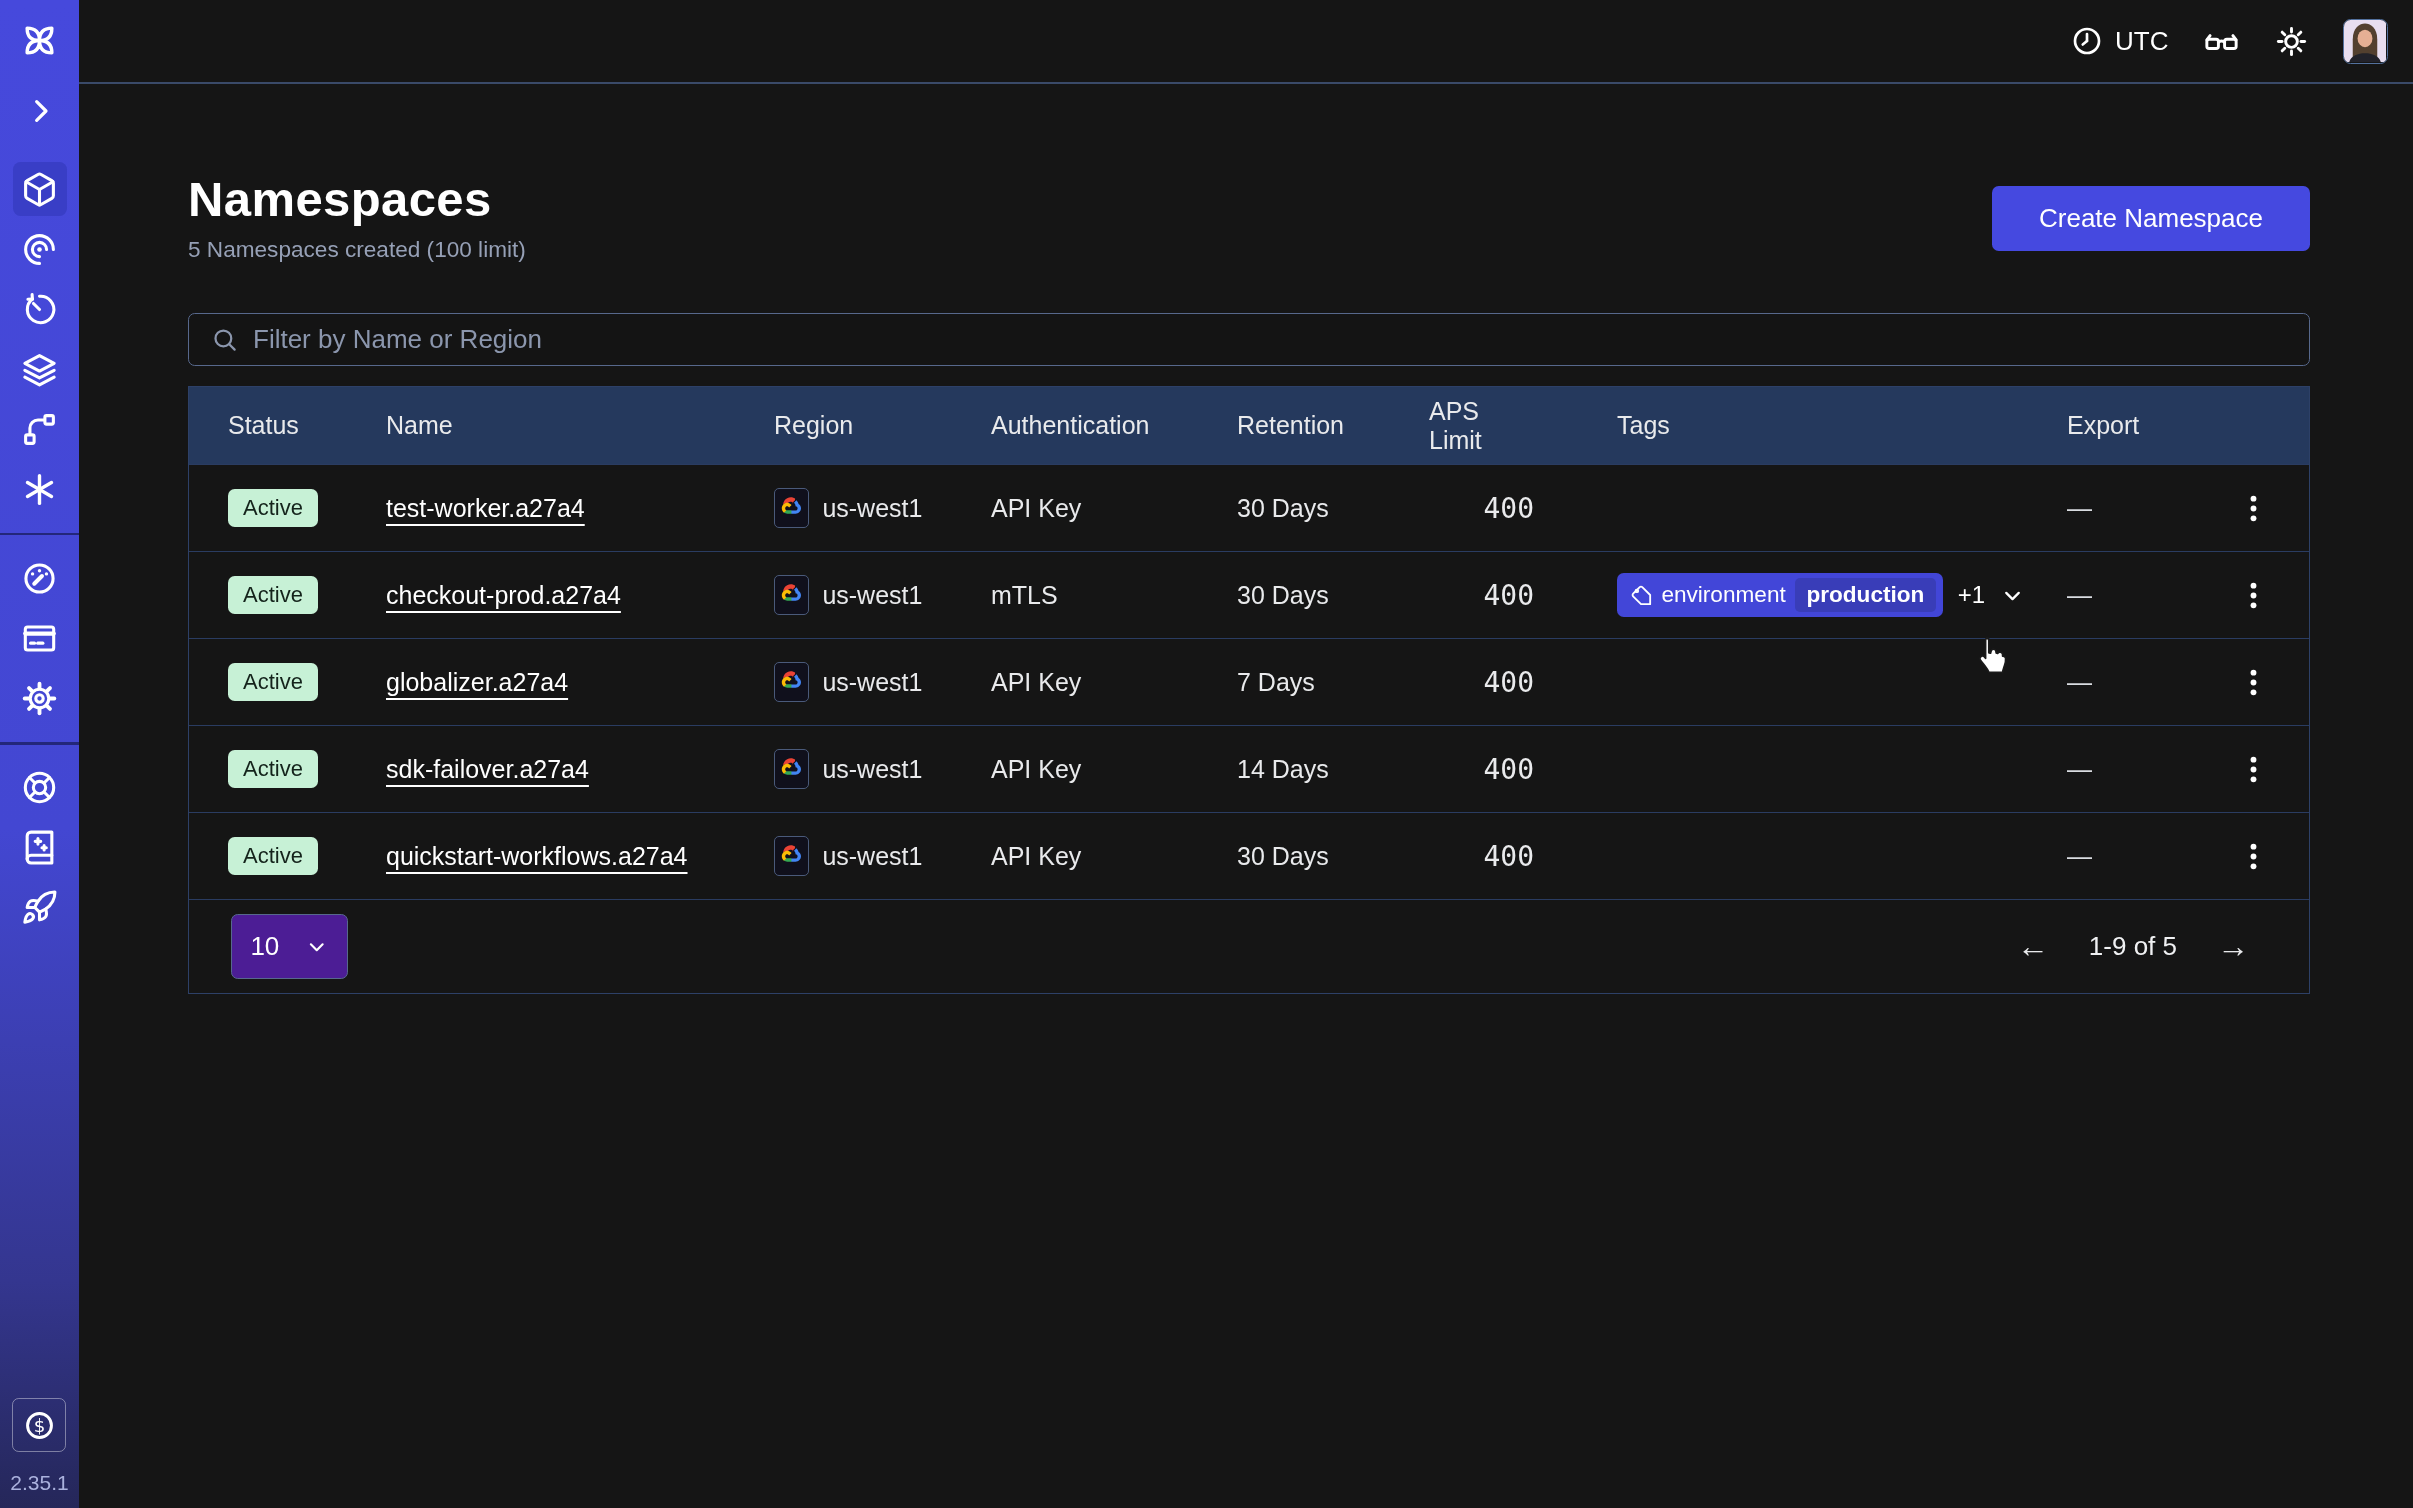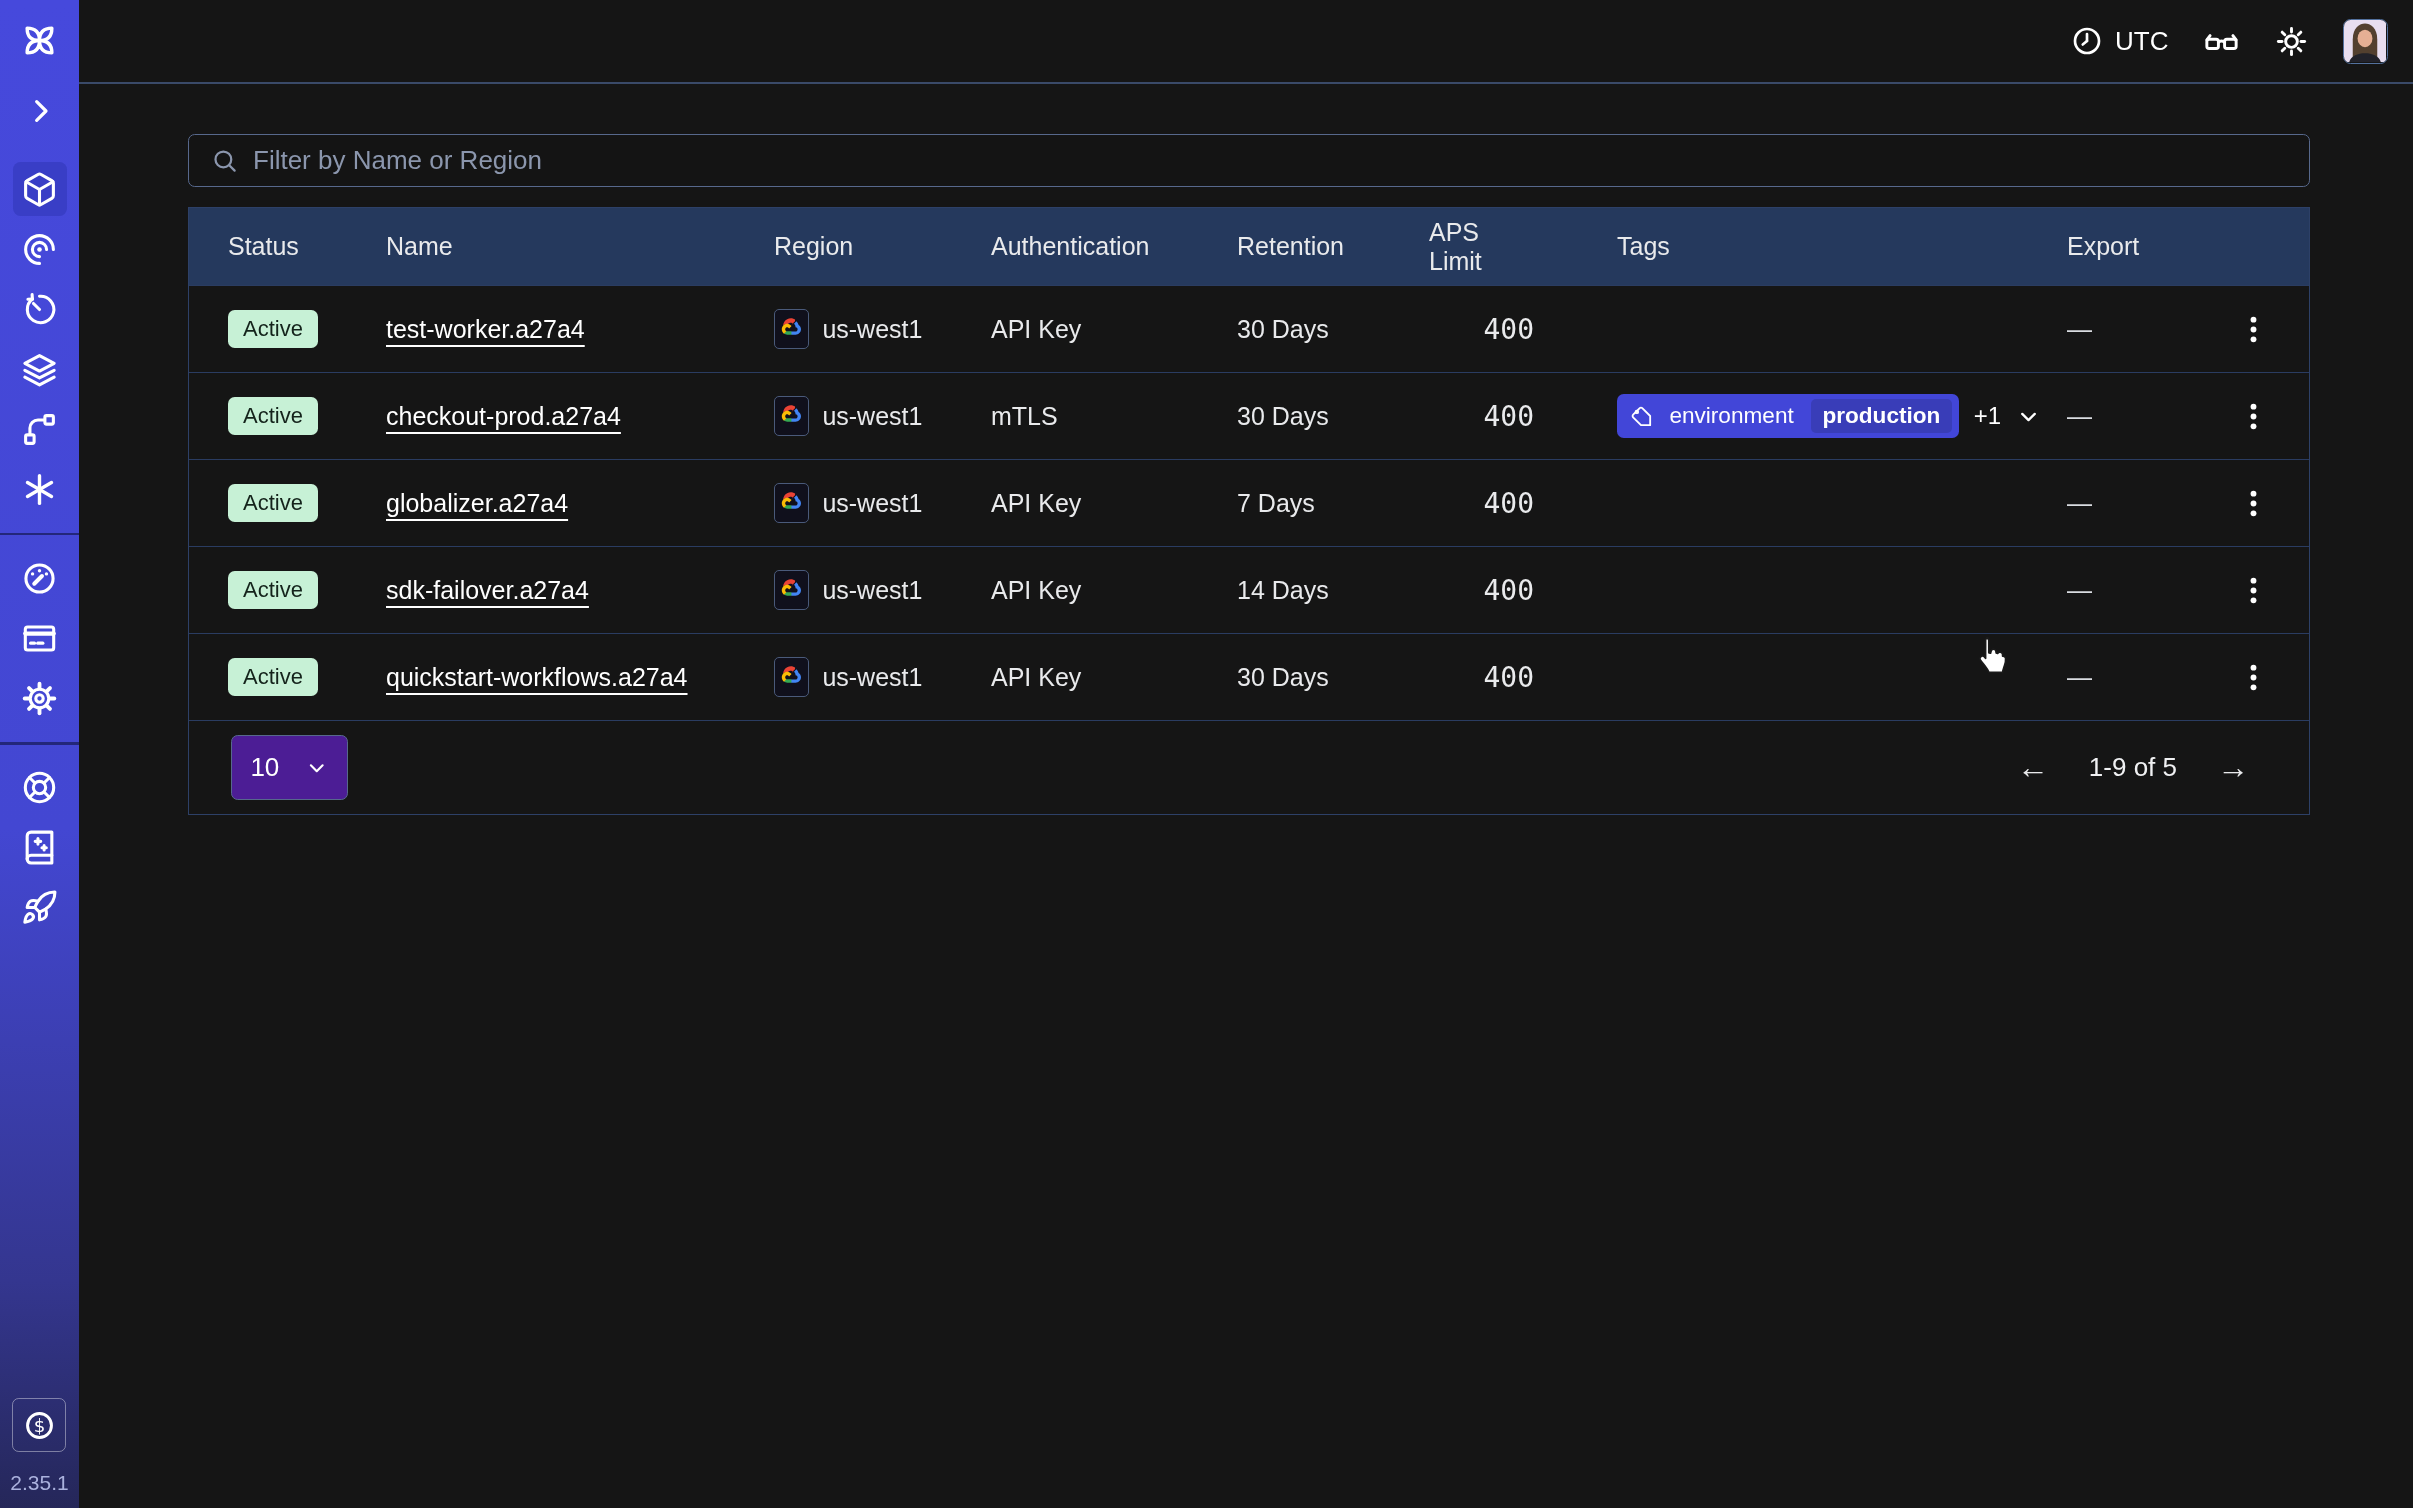--- a/index.html
+++ b/index.html
@@ -47,21 +47,21 @@
   .trow { height:87px; border-top:1.7px solid #2a3c61; }
   .cell { display:flex; align-items:center; color:#e9eaec; font-size:25px; }
   .h-aps,.c-aps { justify-content:flex-end; }
   .h-tags,.c-tags { padding-left:83px; }
   .c-aps { font-family:"DejaVu Sans Mono",monospace; font-size:28px; }
   .badge { background:#c7f1d6; color:#14231b; font-size:22px; font-weight:500; padding:5.9px 15px; border-radius:6.7px; }
   .ns-link { color:#fff; text-decoration:underline; text-underline-offset:6.7px; text-decoration-thickness:1.7px; cursor:pointer; }
   .gcp-chip { width:35px; height:40px; border:1.7px solid #4a5a7a; border-radius:5px; background:#10101c;
     display:flex; align-items:center; justify-content:center; margin-right:13.4px; }
   .c-tags { gap:15px; }
-  .tag-pill { height:44px; background:#4246d8; border-radius:6.7px; display:flex; align-items:center; gap:17px;
+  .tag-pill { height:44px; background:#4246d8; border-radius:6.7px; display:flex; align-items:center; gap:9px;
     padding:0 6.7px 0 13.4px; color:#fff; font-size:22.6px; cursor:pointer; }
   .tag-value { background:#393db8; border-radius:5px; padding:4.2px 11.7px;font-weight:bold; }
   .tag-more { color:#fff; font-size:24px; cursor:pointer; }
   .kebab { cursor:pointer; display:flex; }
   .c-export { color:#d9dce1; }
 
   .pager { height:94px; border-top:1.7px solid #2a3c61; display:flex; align-items:center; justify-content:space-between;
     padding:0 60px 0 42px; }
   .page-size { width:117px; height:65px; border:1.7px solid #57688c; border-radius:6.7px; display:flex; align-items:center;
     justify-content:space-between; padding:0 18.4px; color:#fff; font-size:26px; cursor:pointer; background:#4c1d95; }
@@ -264,20 +264,27 @@
           <rect width="48" height="48" fill="#e8def0"></rect>
           <path d="M10 48V22C10 9 18 4 24 4s14 5 14 18v26z" fill="#53402f"></path>
           <ellipse cx="24" cy="21" rx="8.5" ry="10" fill="#e5af94"></ellipse>
           <path d="M6 48c2-7 10-10 18-10s16 3 18 10z" fill="#22222a"></path>
         </svg>
       </div>
     </header>
 
     <div class="content">
 
+      <div class="title-row">
+        <div>
+          <h1 class="page-title">Namespaces</h1>
+          <div class="subtitle">5 Namespaces created (100 limit)</div>
+        </div>
+        <button class="create-btn">Create Namespace</button>
+      </div>
 
       <div class="filter-wrap">
         <svg class="ic" viewBox="0 0 24 24" width="27" height="27" fill="none" stroke="#8b96ad" stroke-width="2" stroke-linecap="round">
           <circle cx="11" cy="11" r="7"></circle>
             <path d="M16.2 16.2 21 21"></path>
         </svg>
         <input type="text" placeholder="Filter by Name or Region" style="">
       </div>
 
       <div class="table">

